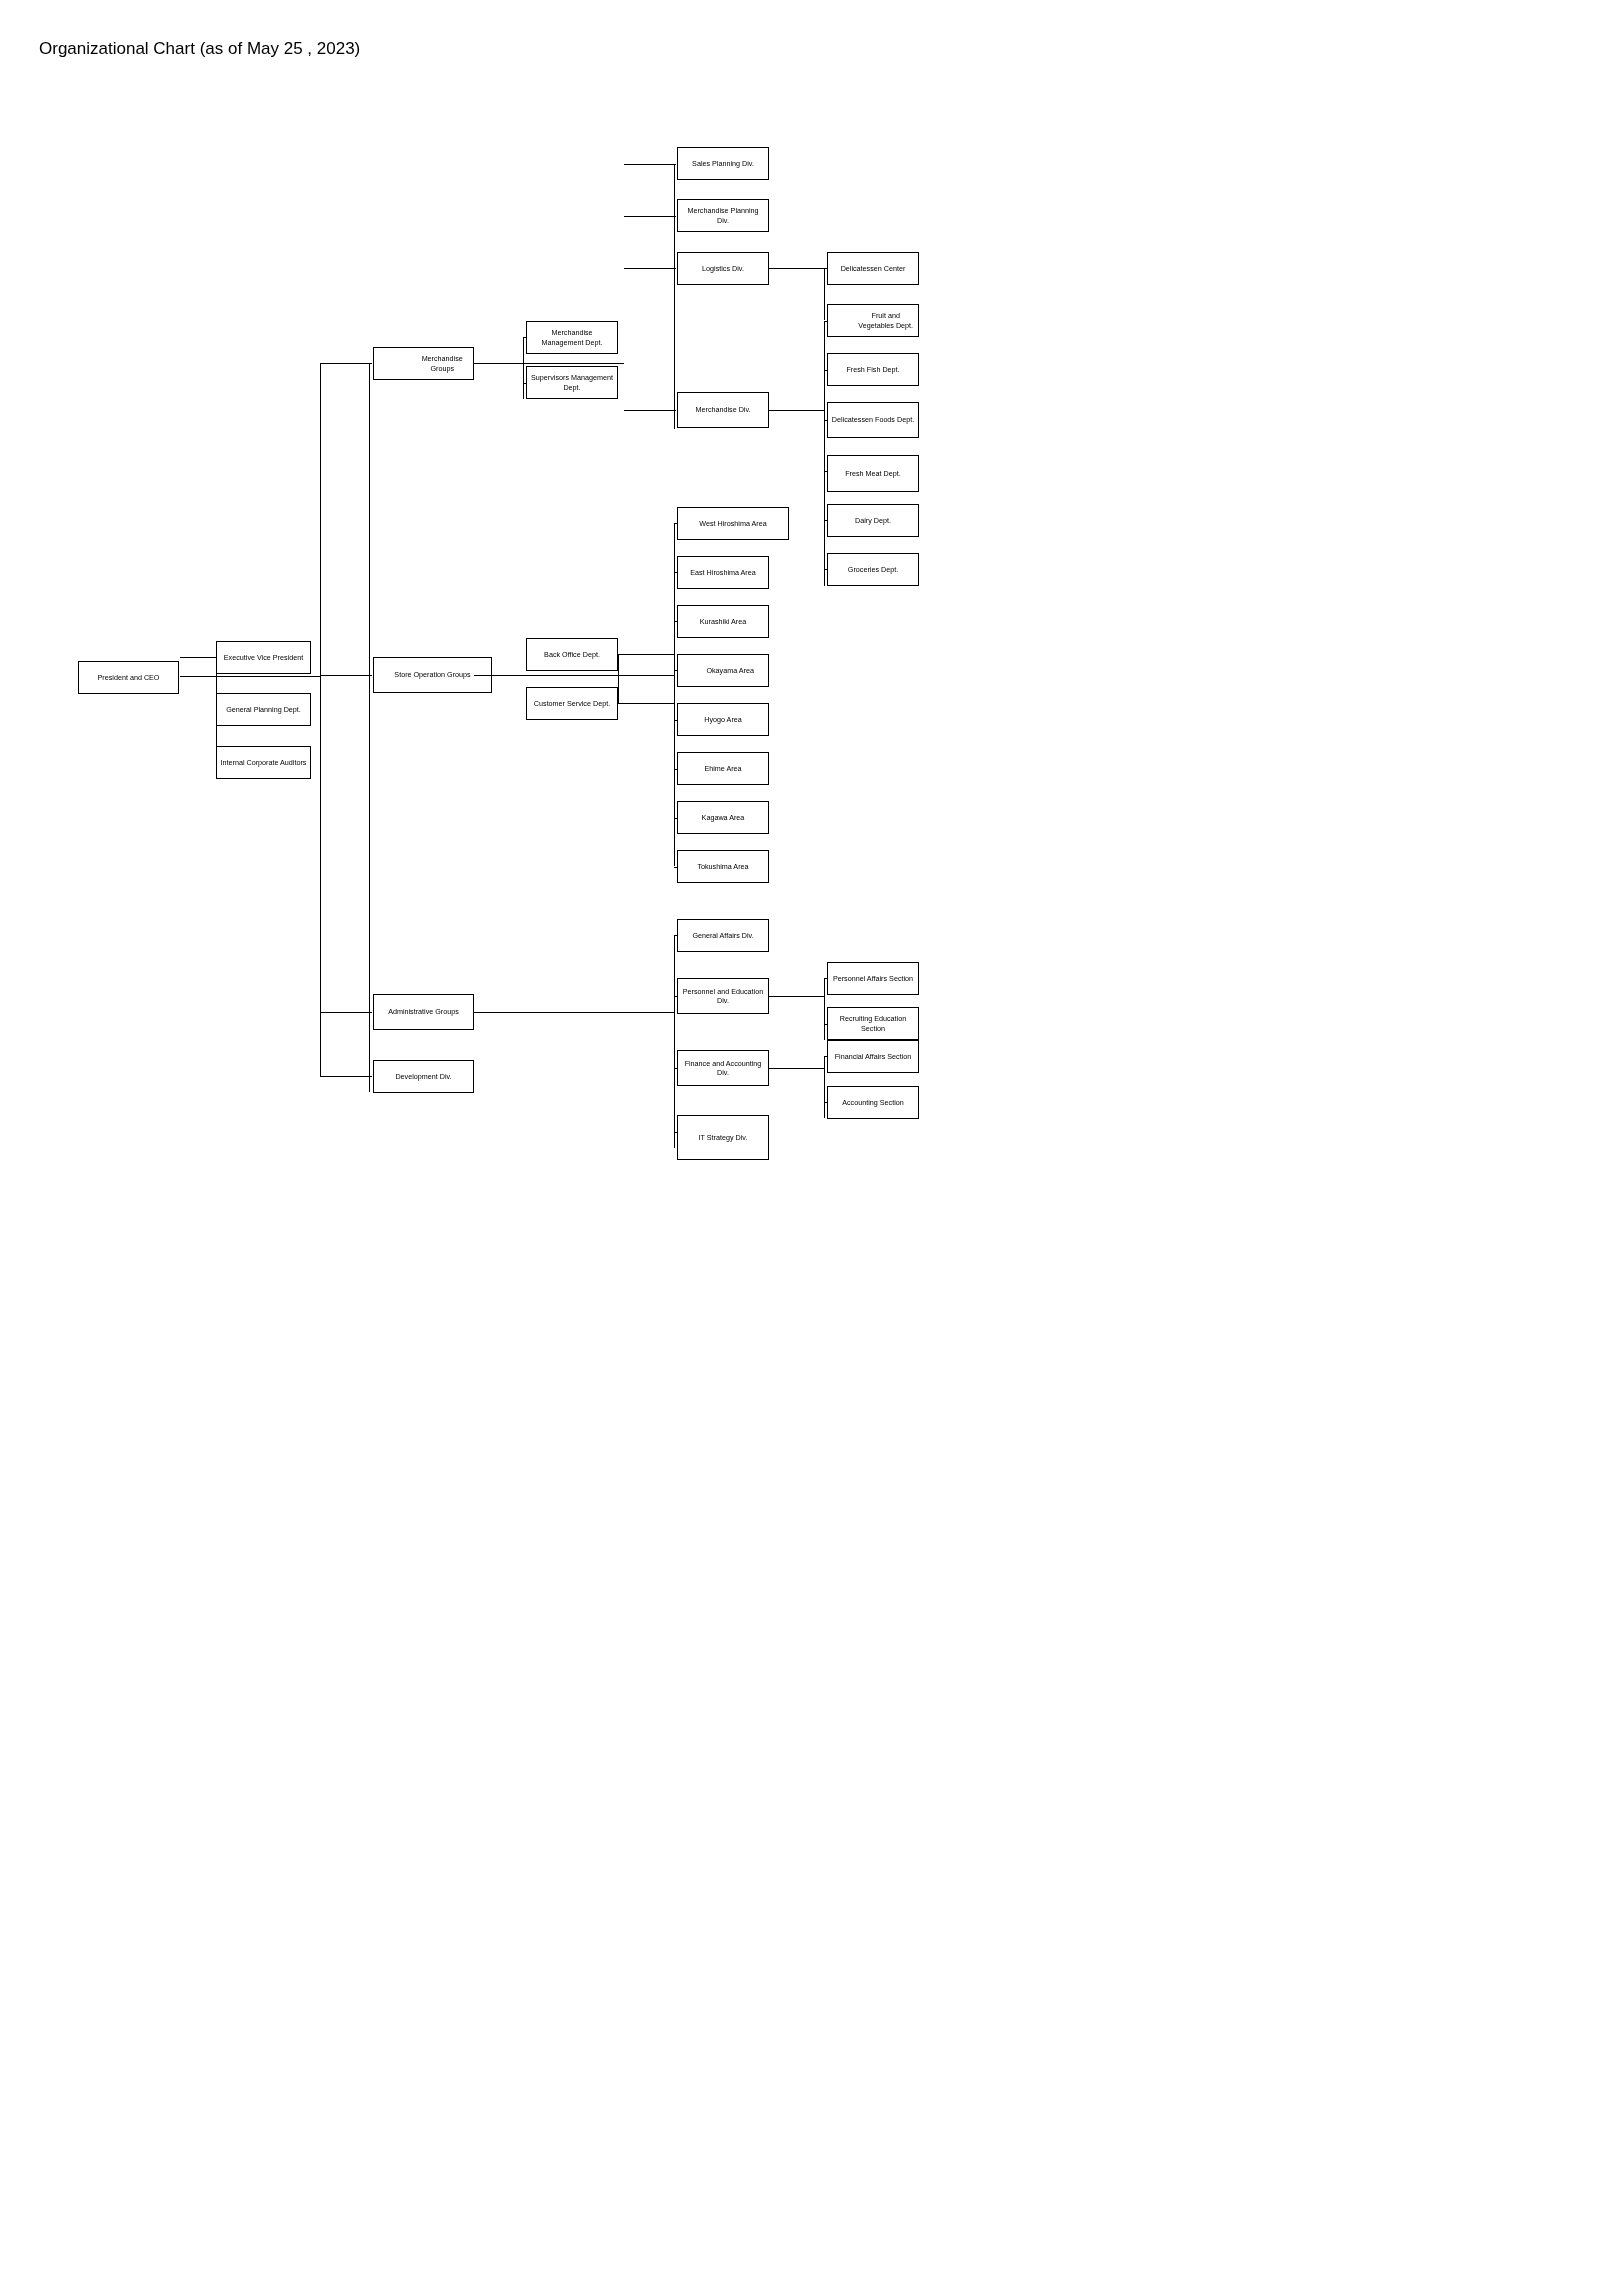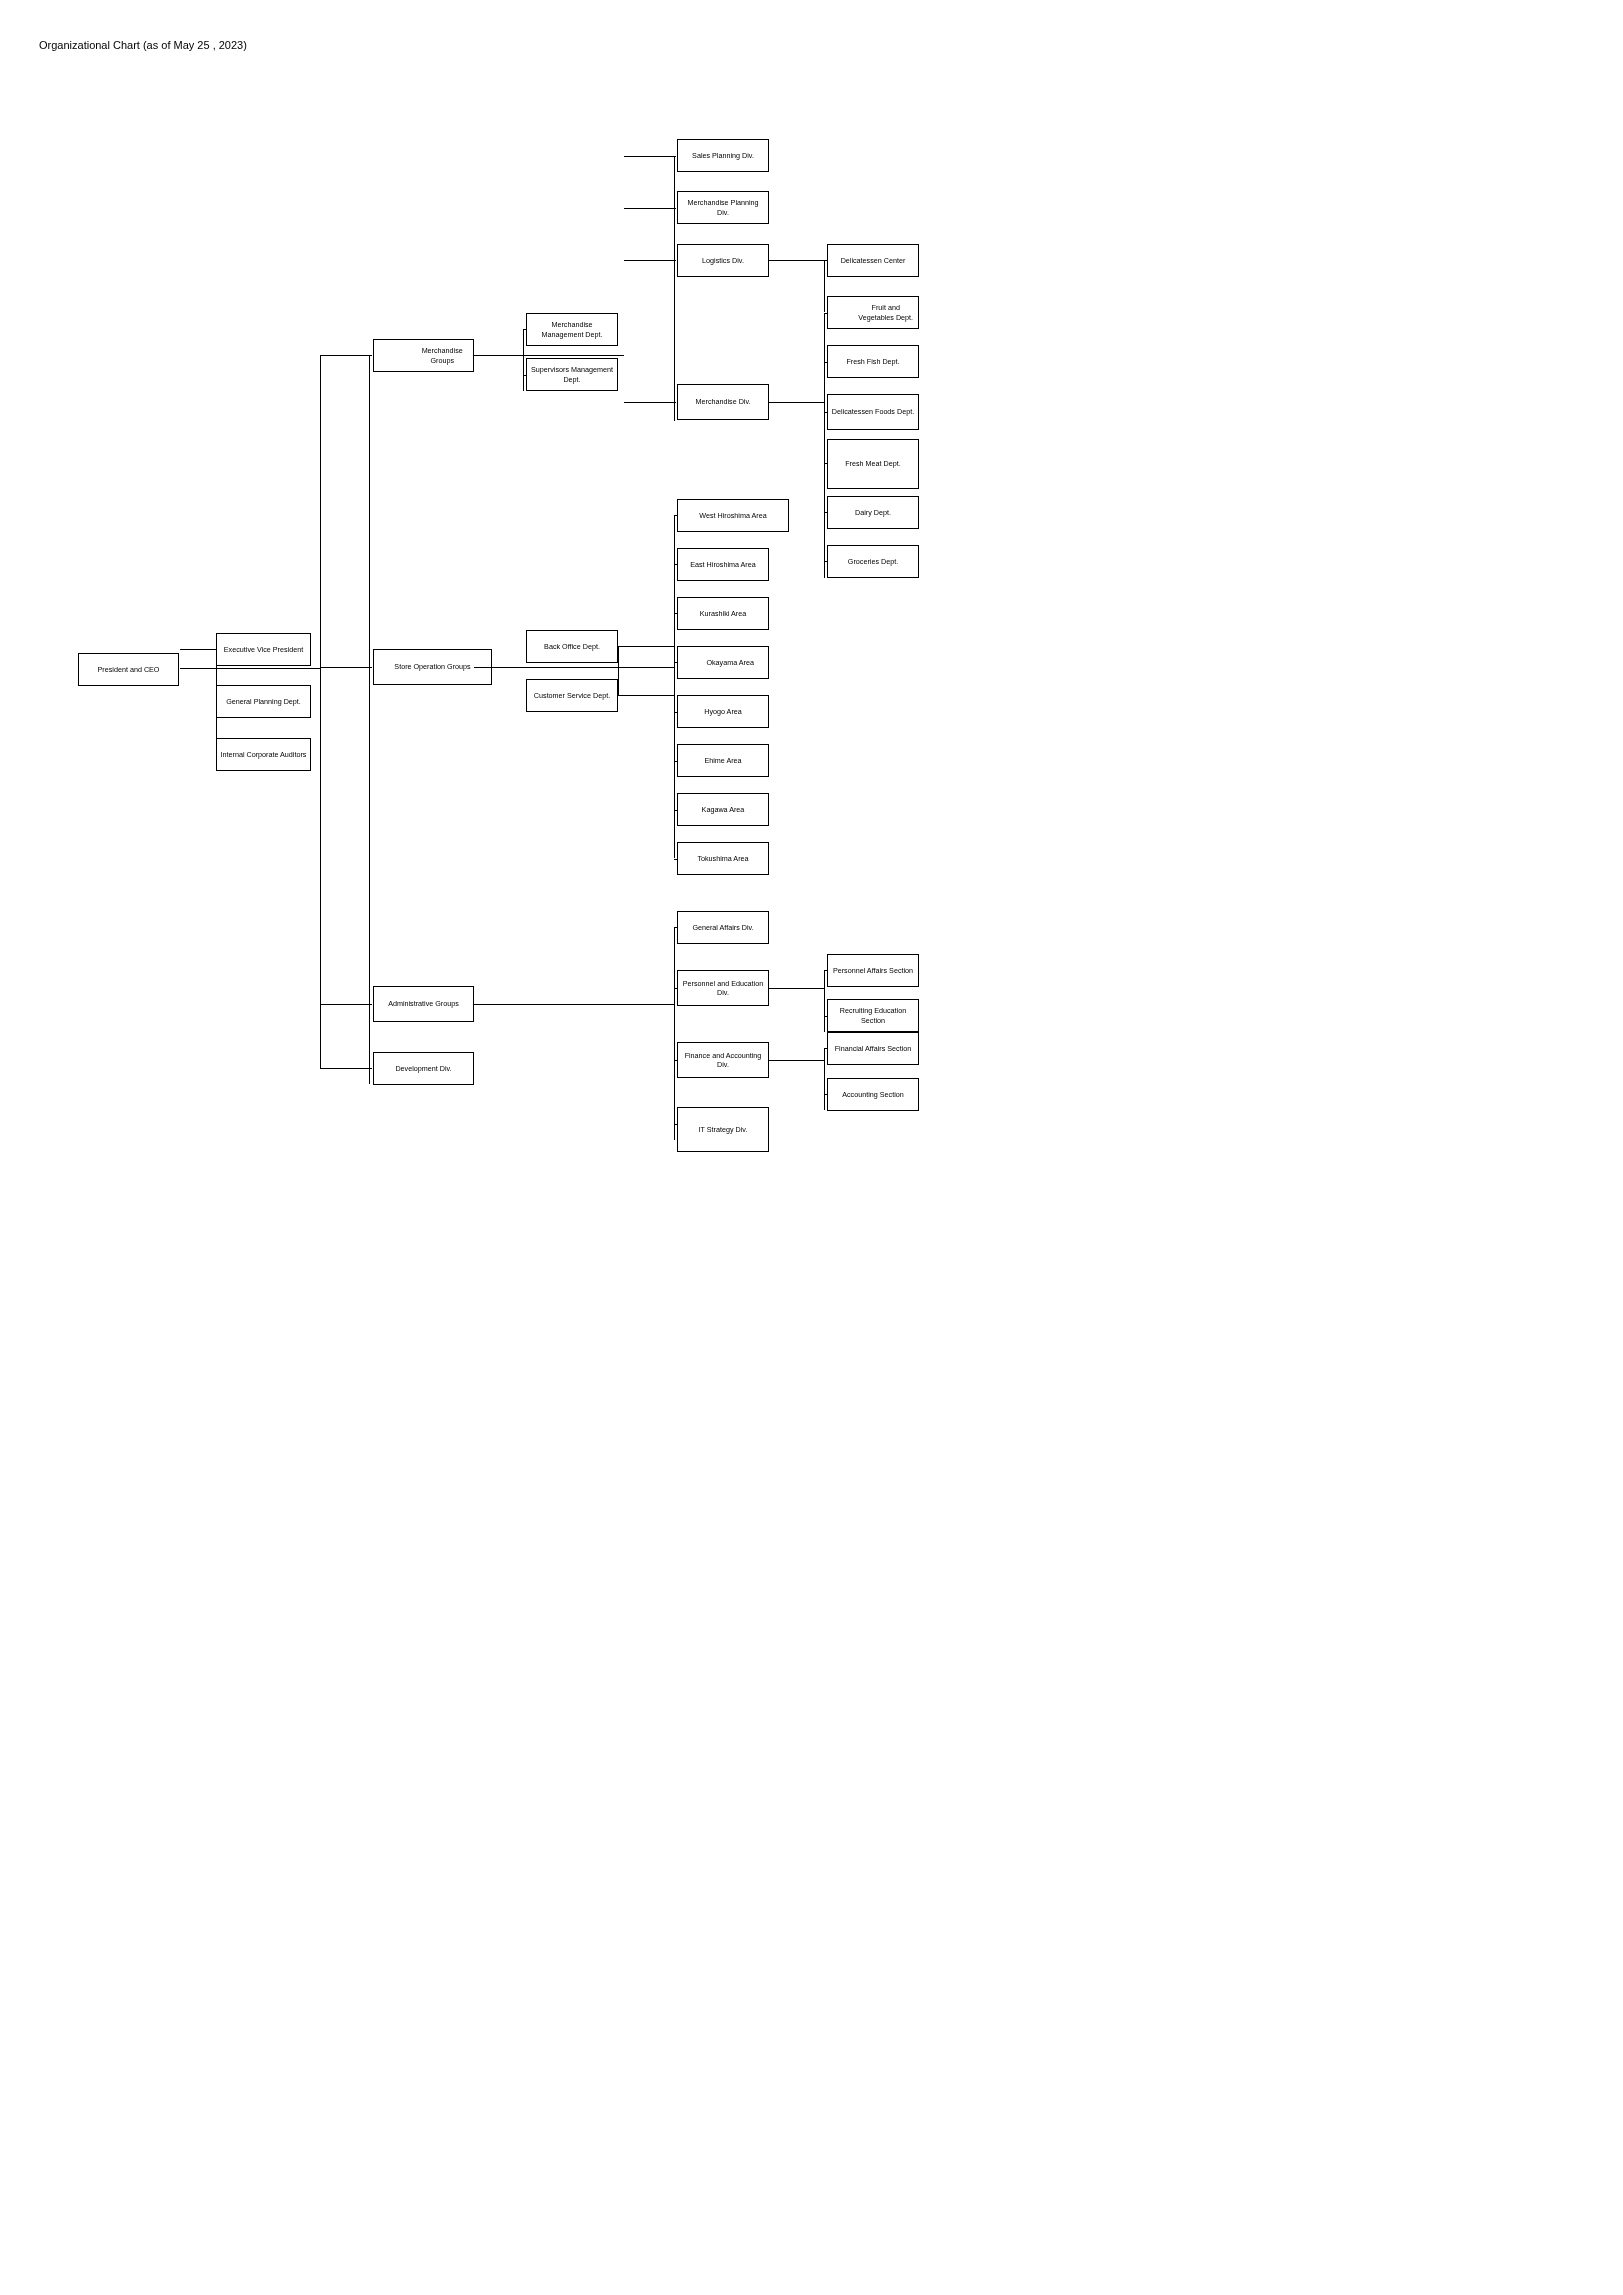--- a/index.html
+++ b/index.html
@@ -5,21 +5,21 @@
     * { box-sizing: border-box; margin: 0; padding: 0; }
     body {
       background: #fff;
       font-family: Arial, sans-serif;
       font-size: 6.5px;
       width: 1623px;
       min-height: 2295px;
       padding: 39px 39px;
     }
     .page-title {
-      font-size: 11px;
+      font-size: 17px;
       margin-bottom: 26px;
       font-weight: normal;
     }
     .org-chart {
       position: relative;
       width: 1537px;
       height: 2159px;
     }
     .node {
       position: absolute;
@@ -168,21 +168,21 @@
   </div>
 
   <div class="node" style="left:788px; top:268px; width:92px; height:33px;">
     Fresh Fish Dept.
   </div>
 
   <div class="node" style="left:788px; top:317px; width:92px; height:36px;">
     Delicatessen Foods Dept.
   </div>
 
-  <div class="node" style="left:788px; top:362px; width:92px; height:50px;">
+  <div class="node" style="left:788px; top:370px; width:92px; height:37px;">
     Fresh Meat Dept.
   </div>
 
   <div class="node" style="left:788px; top:419px; width:92px; height:33px;">
     Dairy Dept.
   </div>
 
   <div class="node" style="left:788px; top:468px; width:92px; height:33px;">
     Groceries Dept.
   </div>

